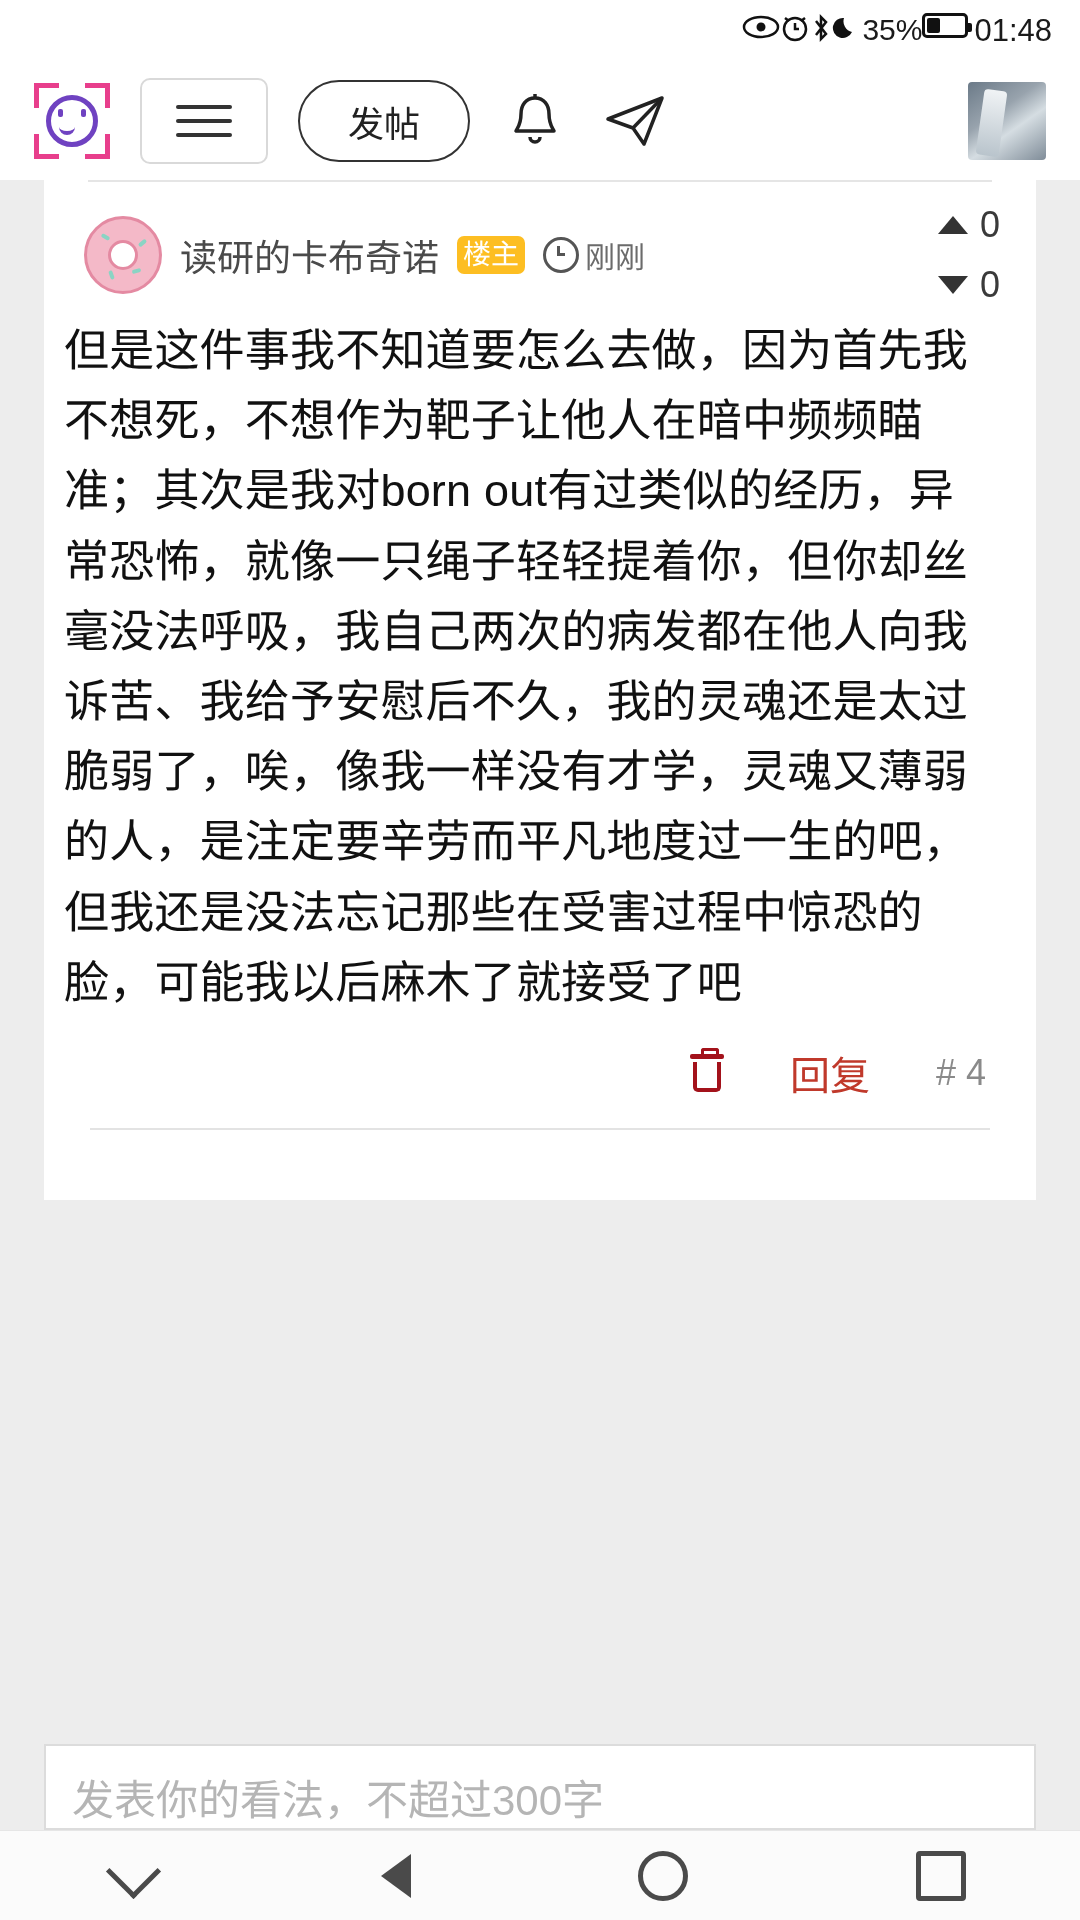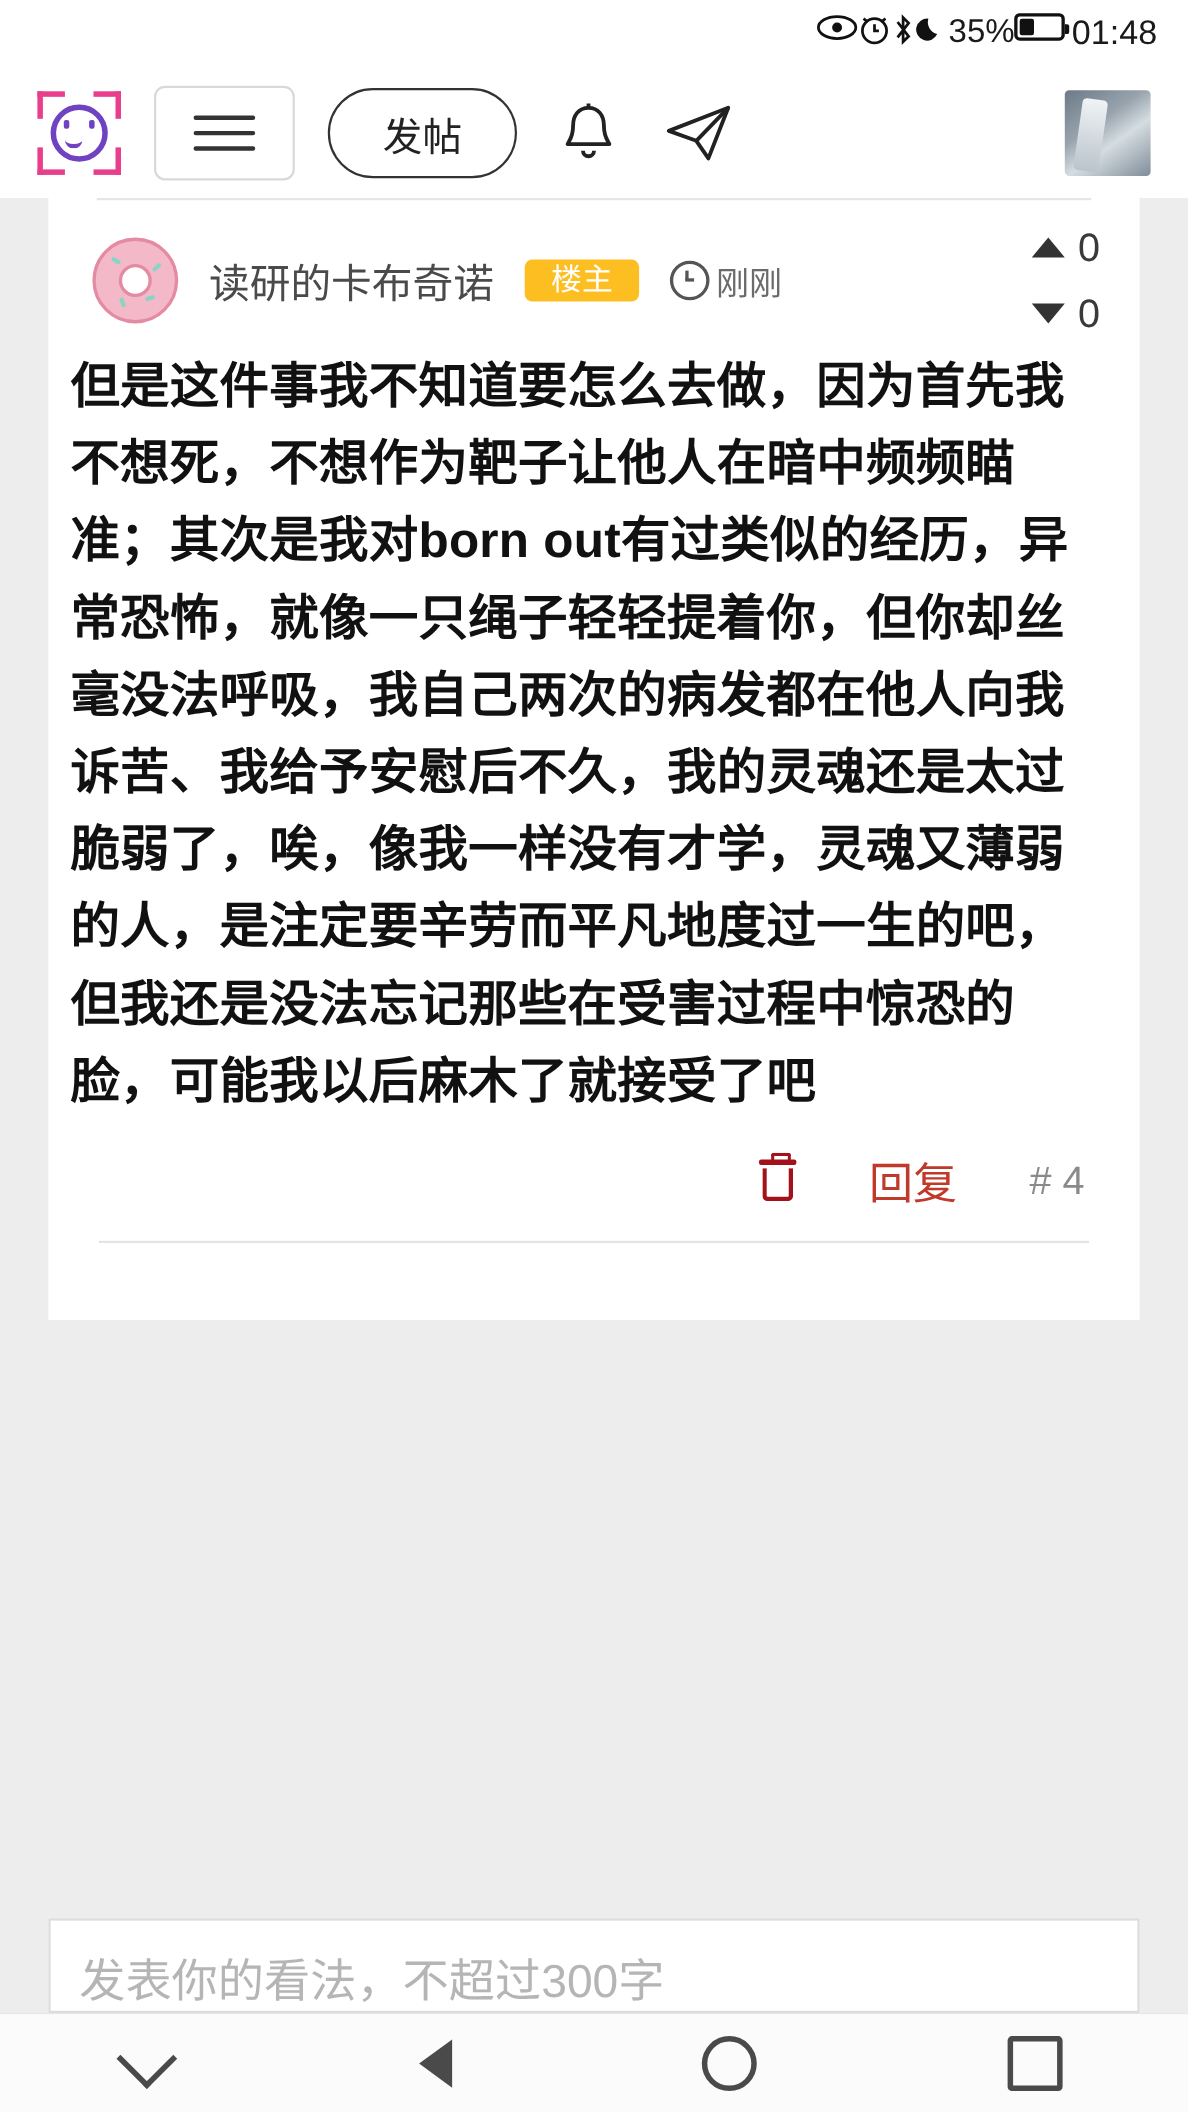--- a/index.html
+++ b/index.html
@@ -219,21 +219,21 @@
   }
   .card-top-rule {
     height: 2px;
     background: #e5e5e5;
     margin: 0 44px;
   }
   .post-head {
     display:flex;
     align-items: center;
     padding: 34px 40px 0 40px;
-    gap: 28px;
+    gap: 18px;
     position: relative;
   }
   .donut {
     width: 72px; height:72px;
     border-radius:50%;
     background: #f4b9c8;
     border: 3px solid #e48aa2;
     position:relative;
     flex:0 0 auto;
   }
@@ -260,21 +260,21 @@
 
   .author-name {
     font-size: 37px;
     color: #4a4a4a;
   }
   .owner-badge {
     background:#fdbe22;
     color:#fff;
     font-size: 28px;
     border-radius:7px;
-    padding: 5px 24px;
+    padding: 5px 6px;
     line-height: 1;
     display:inline-flex;
     align-items:center;
   }
   .time-wrap {
     display:flex;
     align-items:center;
     gap: 6px;
     color:#6b6b6b;
     font-size: 30px;
@@ -321,21 +321,20 @@
     border-top:18px solid #333;
   }
 
   .post-body {
     padding: 22px 46px 0 20px;
     font-size: 45px;
     line-height: 1.56;
     color: #111;
     letter-spacing: 0.2px;
     word-break: break-word;
-    font-weight: bold;
   }
 
   .post-actions {
     display:flex;
     align-items:center;
     justify-content:flex-end;
     gap: 66px;
     padding: 26px 50px 26px 0;
   }
   .trash-ico{

